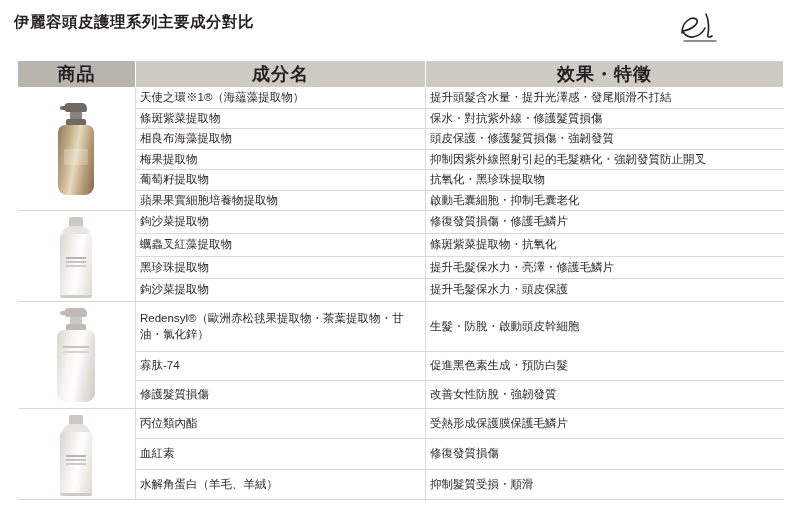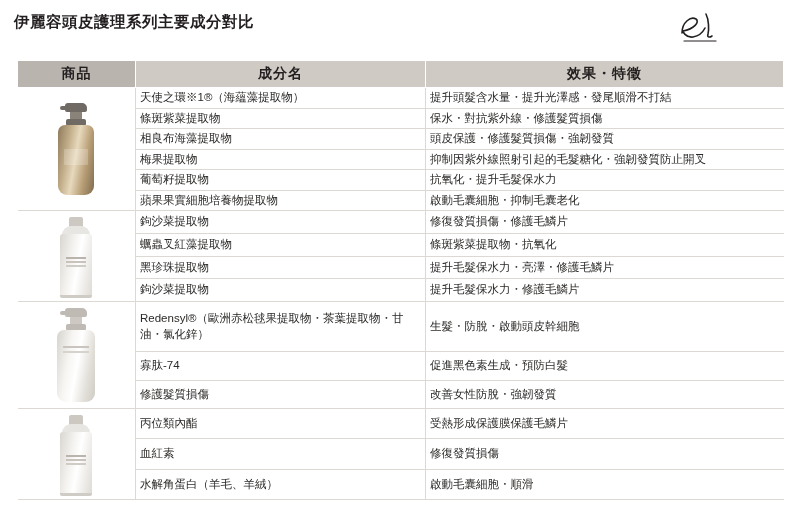--- a/index.html
+++ b/index.html
@@ -51,21 +51,21 @@
     width: 766px;
     table-layout: fixed;
   }
   table.spec col.c-prod { width: 118px; }
   table.spec col.c-ing  { width: 290px; }
   table.spec col.c-eff  { width: 358px; }
 
   table.spec thead th {
     background: #cfcbc4;
     color: #231f20;
-    font-size: 14px;
+    font-size: 18px;
     font-weight: bold;
     height: 24px;
     text-align: center;
     vertical-align: middle;
     border: 1px solid #ffffff;
     letter-spacing: 1px;
   }
   table.spec thead th.prod-head {
     background: #b9b5ae;
   }
@@ -288,21 +288,21 @@
         <tr>
           <td class="ing">相良布海藻提取物</td>
           <td class="eff">頭皮保護・修護髮質損傷・強韌發質</td>
         </tr>
         <tr>
           <td class="ing">梅果提取物</td>
           <td class="eff">抑制因紫外線照射引起的毛髮糖化・強韌發質防止開叉</td>
         </tr>
         <tr>
           <td class="ing">葡萄籽提取物</td>
-          <td class="eff">抗氧化・提升毛髮保水力</td>
+          <td class="eff">抗氧化・黑珍珠提取物</td>
         </tr>
         <tr>
           <td class="ing">蘋果果實細胞培養物提取物</td>
           <td class="eff">啟動毛囊細胞・抑制毛囊老化</td>
         </tr>
 
         <tr>
           <td class="prodcell" rowspan="4">
             <div class="prod-img">
               <div class="tube-white">
@@ -319,21 +319,21 @@
         <tr>
           <td class="ing">蠣蟲叉紅藻提取物</td>
           <td class="eff">條斑紫菜提取物・抗氧化</td>
         </tr>
         <tr>
           <td class="ing">黑珍珠提取物</td>
           <td class="eff">提升毛髮保水力・亮澤・修護毛鱗片</td>
         </tr>
         <tr>
           <td class="ing">鉤沙菜提取物</td>
-          <td class="eff">提升毛髮保水力・修護毛鱗片</td>
+          <td class="eff">提升毛髮保水力・頭皮保護</td>
         </tr>
 
         <tr>
           <td class="prodcell" rowspan="3">
             <div class="prod-img">
               <div class="bottle-white">
                 <div class="pump-head"></div>
                   <div class="pump-nozzle"></div>
                 <div class="neck"></div>
                   <div class="collar"></div>
@@ -367,20 +367,20 @@
           </td>
           <td class="ing">丙位類內酯</td>
           <td class="eff">受熱形成保護膜保護毛鱗片</td>
         </tr>
         <tr>
           <td class="ing">血紅素</td>
           <td class="eff">修復發質損傷</td>
         </tr>
         <tr>
           <td class="ing">水解角蛋白（羊毛、羊絨）</td>
-          <td class="eff">啟動毛囊細胞・順滑</td>
+          <td class="eff">抑制髮質受損・順滑</td>
         </tr>
       </tbody>
     </table>
   </div>
 
 
 </div>
 
 </body></html>

